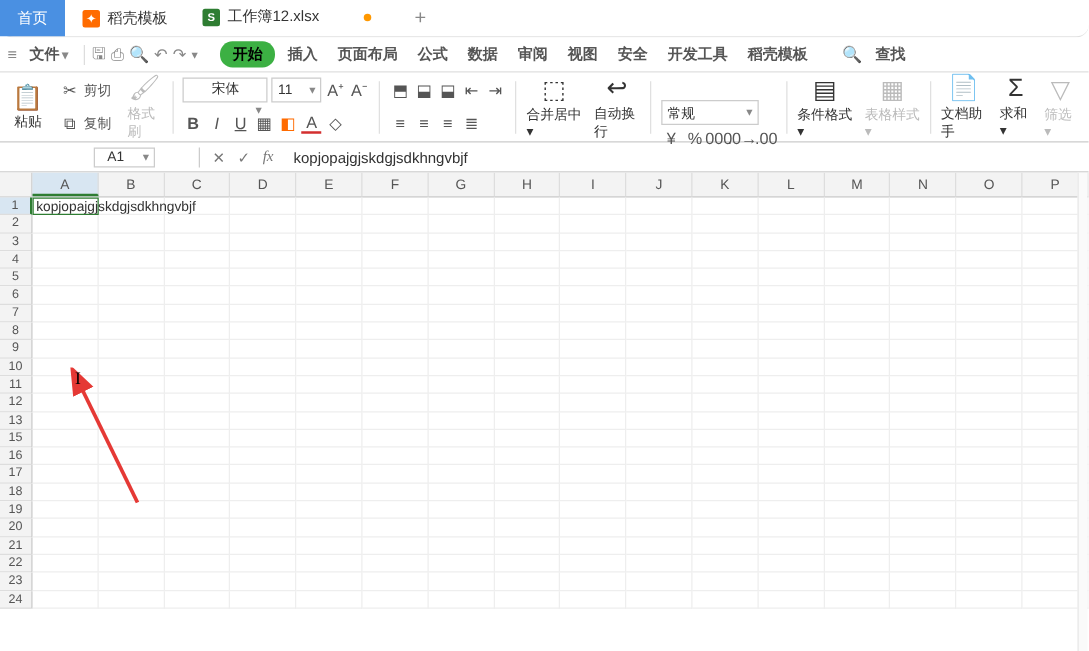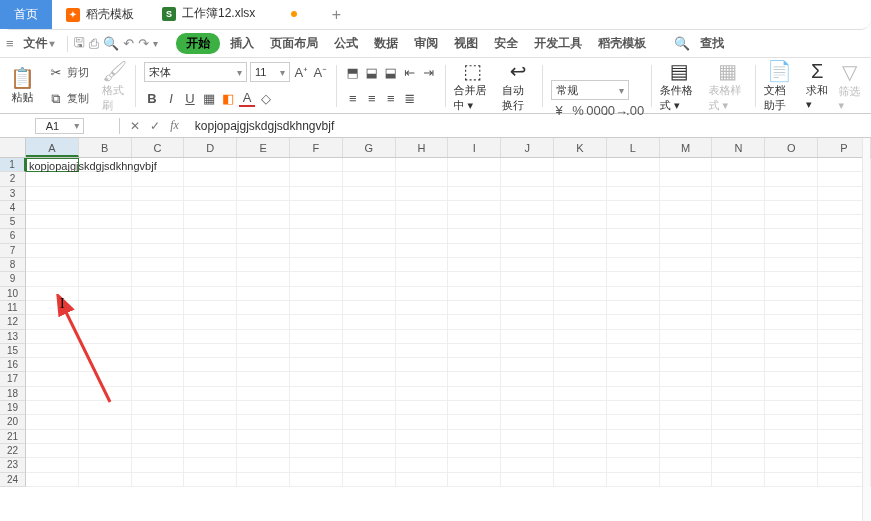--- a/index.html
+++ b/index.html
@@ -31,21 +31,21 @@
 .rib-big .ico { font-size: 20px; height: 24px; display: flex; align-items: center; }
 .rib-disabled { color: #bbb; }
 .font-select { border: 1px solid #ccc; height: 20px; font-size: 11px; padding: 0 4px; background: #fff; display: flex; align-items: center; gap: 4px; }
 .hline { display: flex; gap: 3px; align-items: center; }
 .ico-sq { width: 16px; height: 16px; display: inline-flex; align-items: center; justify-content: center; color: #555; font-size: 13px; }
 .ico-blue { color: #4a90e2; }
 .ico-orange { color: #ff6b00; }
 .ico-red { border-bottom: 2px solid #d32f2f; }
 
 
-.fxbar { height: 24px; display: flex; align-items: center; border-bottom: 1px solid #ccc; }
+.fxbar { height: 24px; display: flex; align-items: center; border-bottom: 1px solid #ccc; padding-left: 40px; }
 .namebox { width: 120px; border-right: 1px solid #ccc; display: flex; align-items: center; justify-content: center; position: relative; }
 .namebox-inner { border: 1px solid #ccc; padding: 1px 24px 1px 10px; font-size: 11px; position: relative; }
 .fx-icons { display: flex; align-items: center; gap: 10px; padding: 0 10px; color: #777; }
 .fx-label { font-style: italic; font-family: serif; }
 .fx-input { flex: 1; padding: 0 6px; font-size: 12px; }
 
 
 .grid-wrap { position: relative; height: 383px; overflow: hidden; }
 .col-headers { display: flex; height: 20px; background: #f3f3f3; border-bottom: 1px solid #ccc; }
 .corner { width: 26px; border-right: 1px solid #ccc; background: #f3f3f3; }
@@ -128,21 +128,21 @@
         <span>复制</span>
       </span>
   </div>
   <div class="rib-group rib-big rib-disabled">
     <span class="ico">🖌</span>
     <span>格式刷</span>
   </div>
   <div class="rib-sep"></div>
   <div class="rib-group row2">
     <div class="hline">
-      <div class="font-select" style="width:103px;">
+      <div class="font-select" style="width:68px;flex-direction:column;">
           <span>宋体</span>
           <span class="dropdown-caret" style="margin-left:auto">▾</span>
         </div>
       <div class="font-select" style="width:40px;">
           <span>11</span>
           <span class="dropdown-caret" style="margin-left:auto">▾</span>
         </div>
       <span class="ico-sq">A⁺</span>
       <span class="ico-sq">A⁻</span>
     </div>

